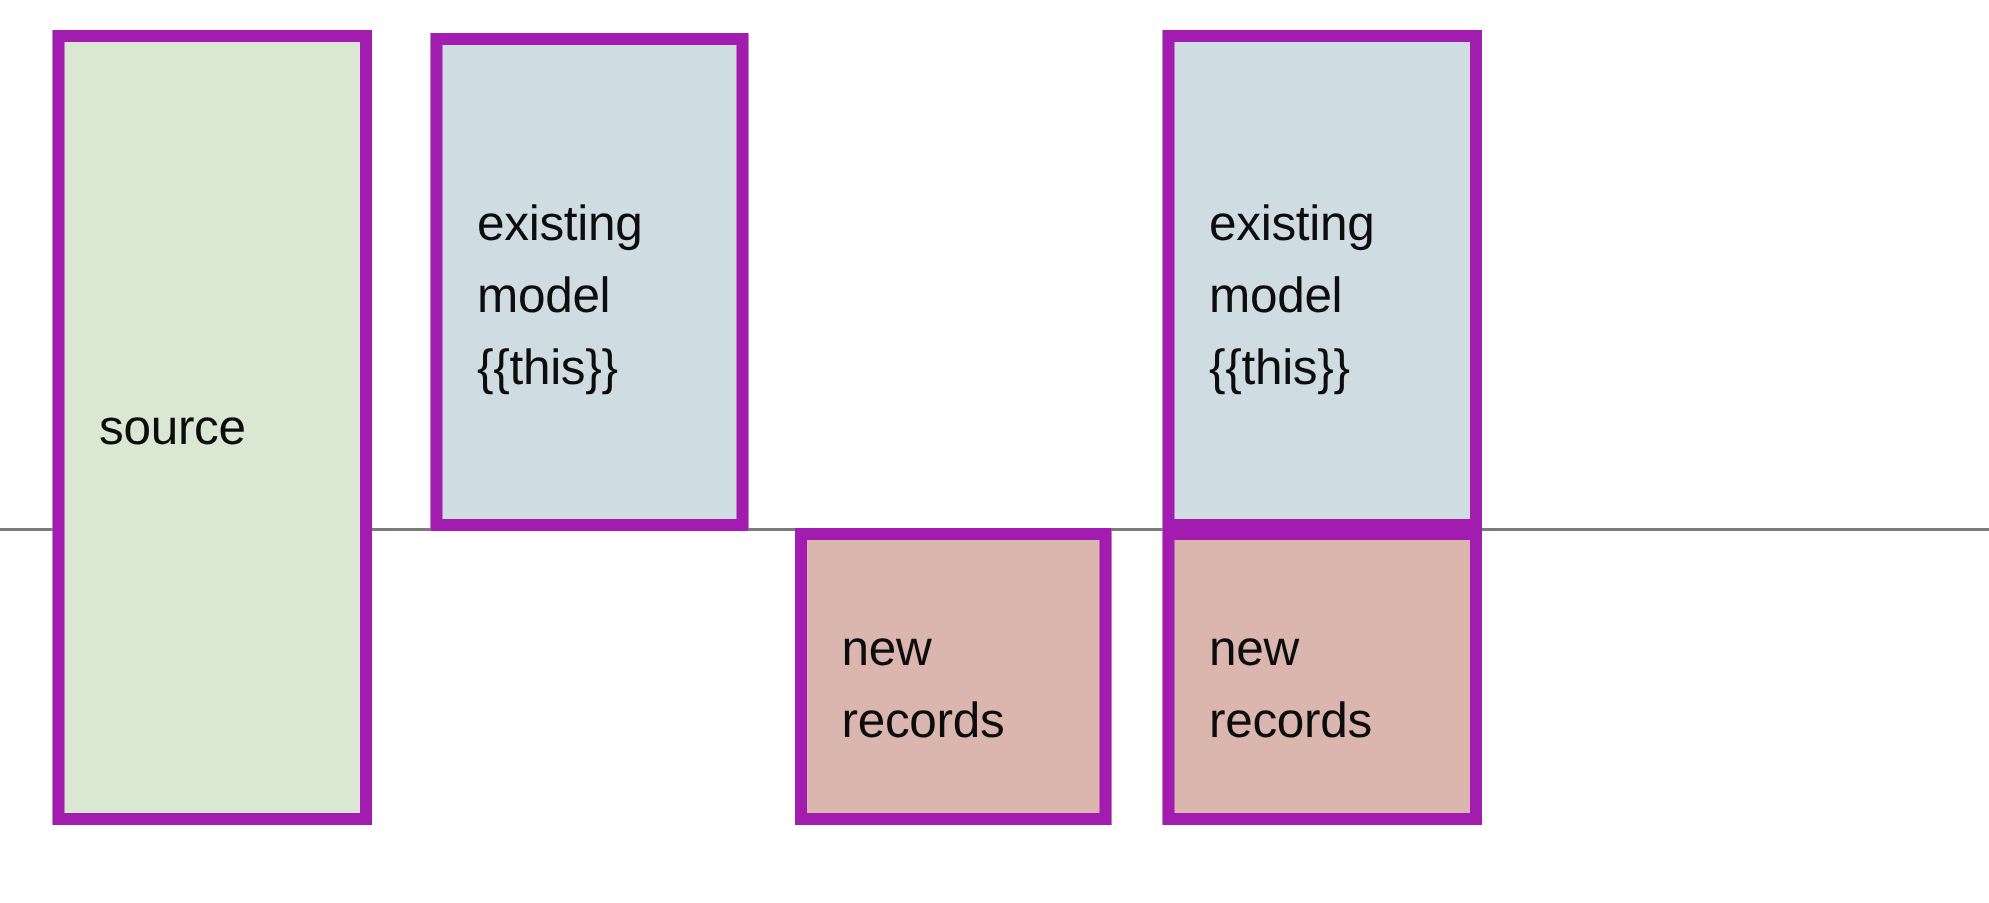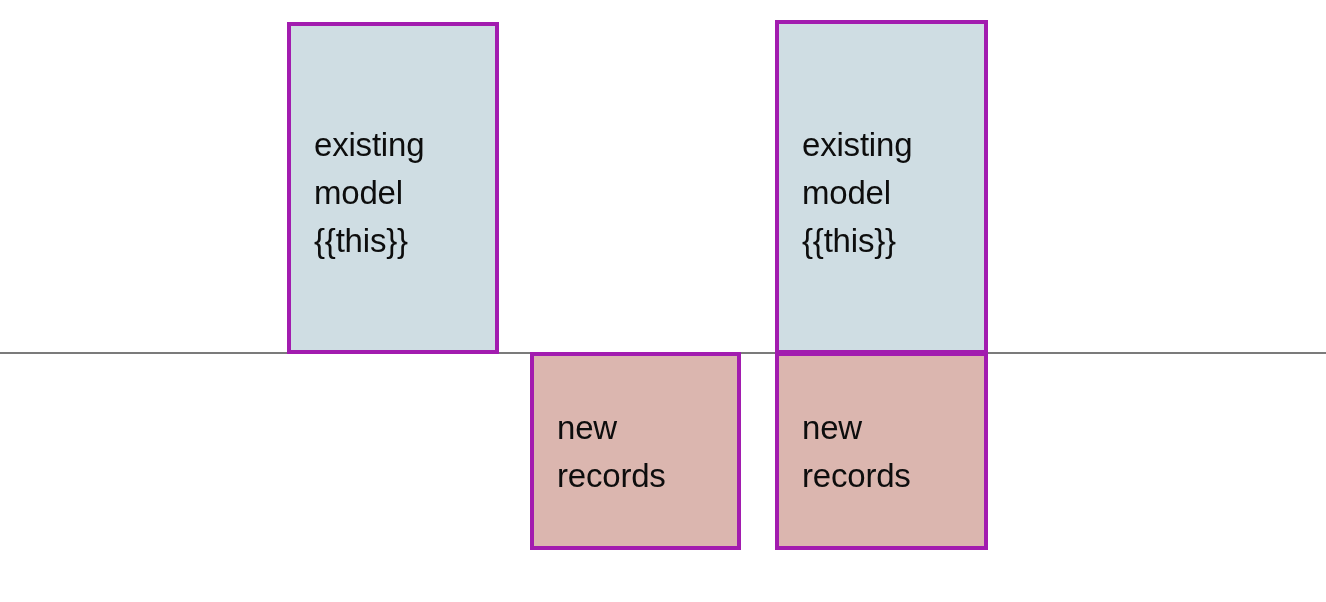--- a/index.html
+++ b/index.html
@@ -23,21 +23,21 @@
     left: 0px;
     top: 352px;
     width: 1326px;
     height: 0px;
     border-top: 2px solid #7b7b7b;
     z-index: 1;
   }
   .block {
     position: absolute;
     box-sizing: border-box;
-    border: 4px solid #a21caf;
+    border: 8px solid #a21caf;
     z-index: 2;
     display: flex;
     align-items: center;
     justify-content: flex-start;
   }
   .block .label {
     font-size: 33px;
     line-height: 48px;
     color: #0d0d0d;
     padding-left: 23px;
@@ -66,20 +66,23 @@
   .b-full-refresh  { left: 1040px; top: 19px;  width: 211px; height: 531px; background: #f7e3cd; align-items: flex-start; }
   .b-full-refresh .label { padding-top: 215px; }
 </style>
 </head>
 <body>
 
 <div id="canvas">
 
   <div class="baseline"></div>
 
+  <div class="block b-source">
+    <span class="label">source</span>
+  </div>
 
   <div class="block b-existing-1">
     <span class="label">existing
 model
 {{this}}</span>
   </div>
 
   <div class="block b-new-1">
     <span class="label">new
 records</span>

